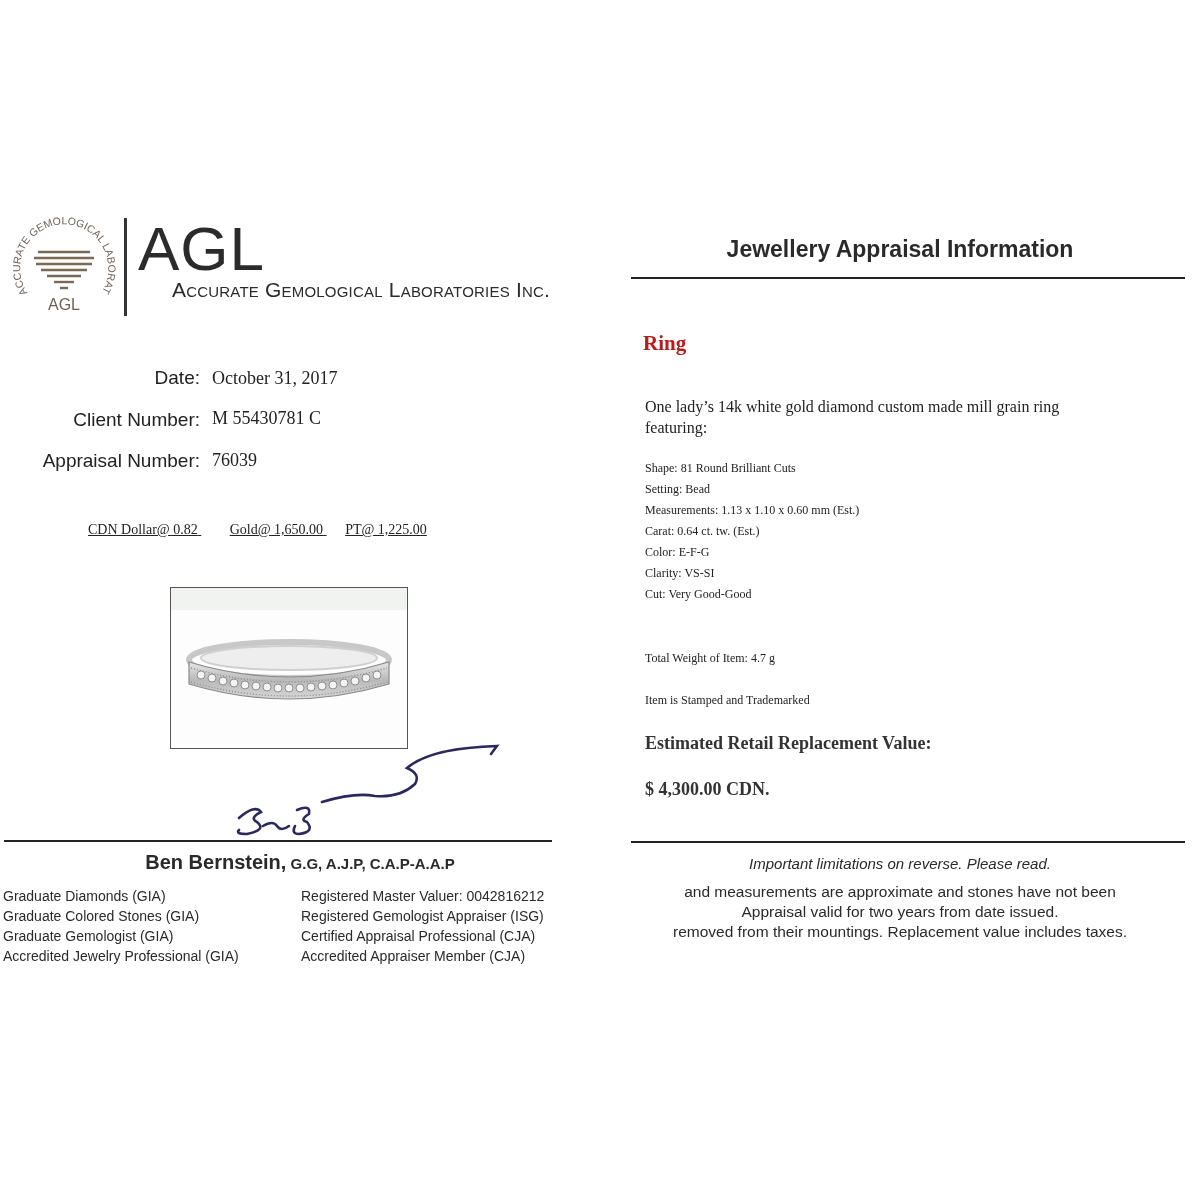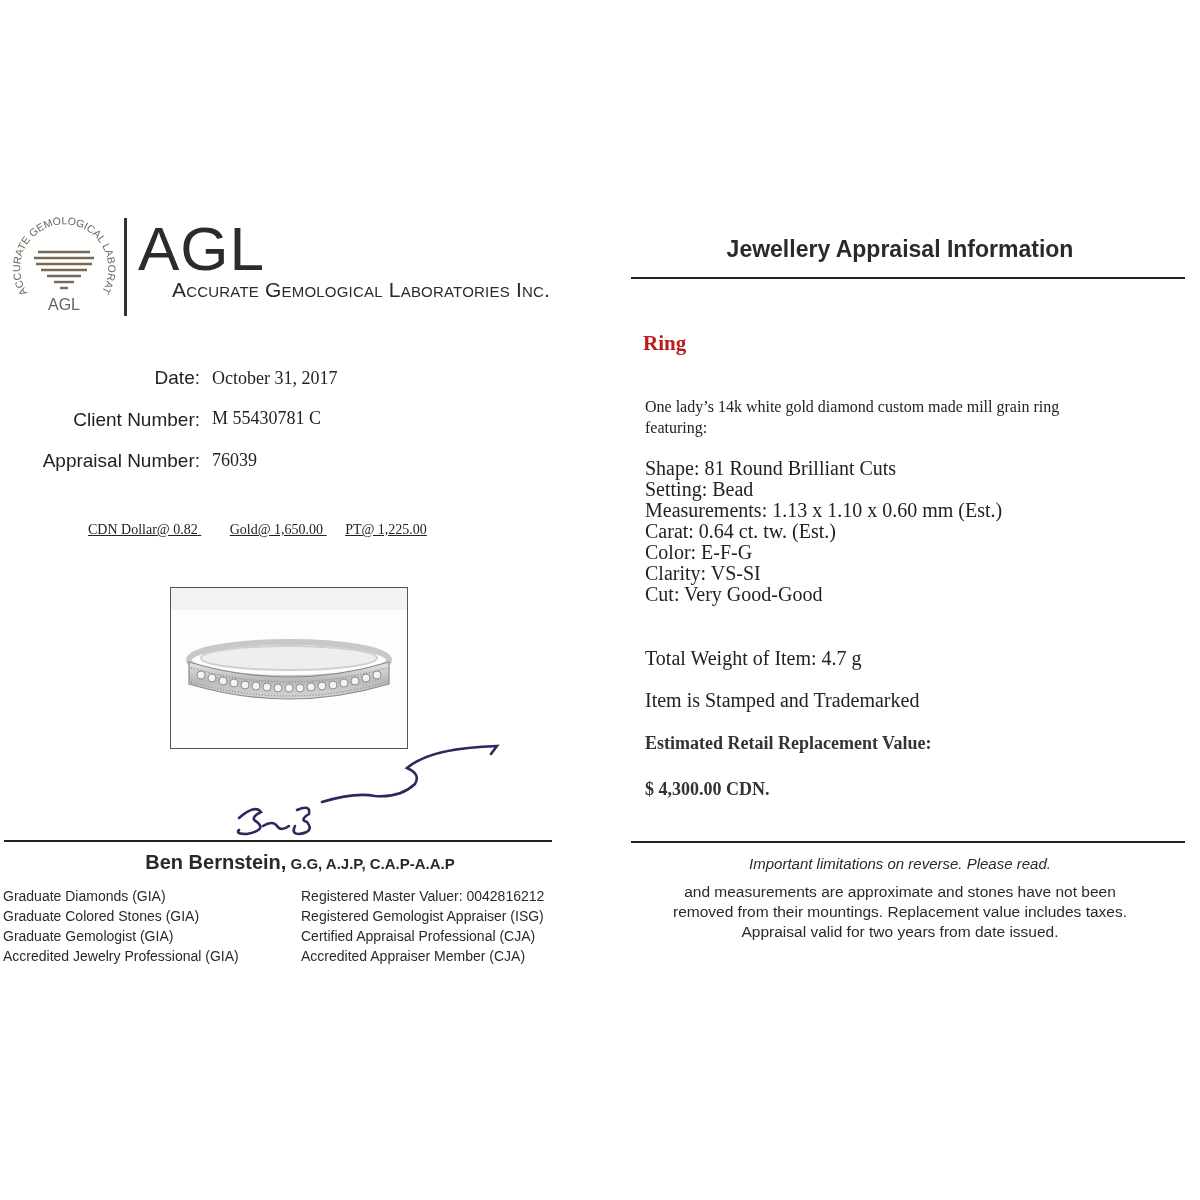--- a/index.html
+++ b/index.html
@@ -32,21 +32,21 @@
   #appraiser-name { left:0; width:600px; top:851px; text-align:center; font-size:20px; font-weight:bold; color:#2a2a2a; }
   #appraiser-name .creds { font-size:15px; font-weight:bold; }
 
   .cred { position:absolute; font-size:14px; color:#2a2a2a; white-space:nowrap; line-height:20px; }
 
   
   #right-title { left:600px; width:600px; top:236px; text-align:center; font-size:23px; font-weight:bold; color:#2a2a2a; }
   #right-title-line { left:631px; top:277px; width:554px; height:2px; background:#222; }
   #item-type { left:643px; top:331px; font-size:21px; font-weight:bold; color:#b91c1c; }
   #desc { left:645px; top:396px; width:480px; font-size:16px; line-height:21px; color:#222; }
-  .spec { position:absolute; left:645px; font-size:20px; line-height:21px; color:#222; white-space:nowrap; }
+  .spec { position:absolute; left:645px; font-size:12px; line-height:21px; color:#222; white-space:nowrap; }
   #value-label { left:645px; top:733px; font-size:18px; font-weight:bold; color:#333; }
   #value-amount { left:645px; top:779px; font-size:18px; font-weight:bold; color:#333; }
 
   #right-bottom-line { left:631px; top:841px; width:554px; height:2px; background:#222; }
   #limitations-title { left:600px; width:600px; top:855px; text-align:center; font-size:15px; font-weight:normal; font-style:italic; color:#2a2a2a; }
   #limitations-body { left:630px; width:540px; top:882px; text-align:center; font-size:15.5px; line-height:20px; color:#2a2a2a; }
 </style>
 </head>
 <body>
 
@@ -158,15 +158,15 @@
 
 <div class="spec serif" style="top:648px;">Total Weight of Item: 4.7 g</div>
 <div class="spec serif" style="top:690px;">Item is Stamped and Trademarked</div>
 <div id="value-label" class="abs serif">Estimated Retail Replacement Value:</div>
 <div id="value-amount" class="abs serif">$ 4,300.00 CDN.</div>
 
 <div id="right-bottom-line" class="abs"></div>
 <div id="limitations-title" class="abs sans">Important limitations on reverse. Please read.</div>
 <div id="limitations-body" class="abs sans">
   <div>and measurements are approximate and stones have not been</div>
+  <div>Appraisal valid for two years from date issued.</div>
   <div>removed from their mountings. Replacement value includes taxes.</div>
-  <div>Appraisal valid for two years from date issued.</div>
 </div>
 
 </body></html>

